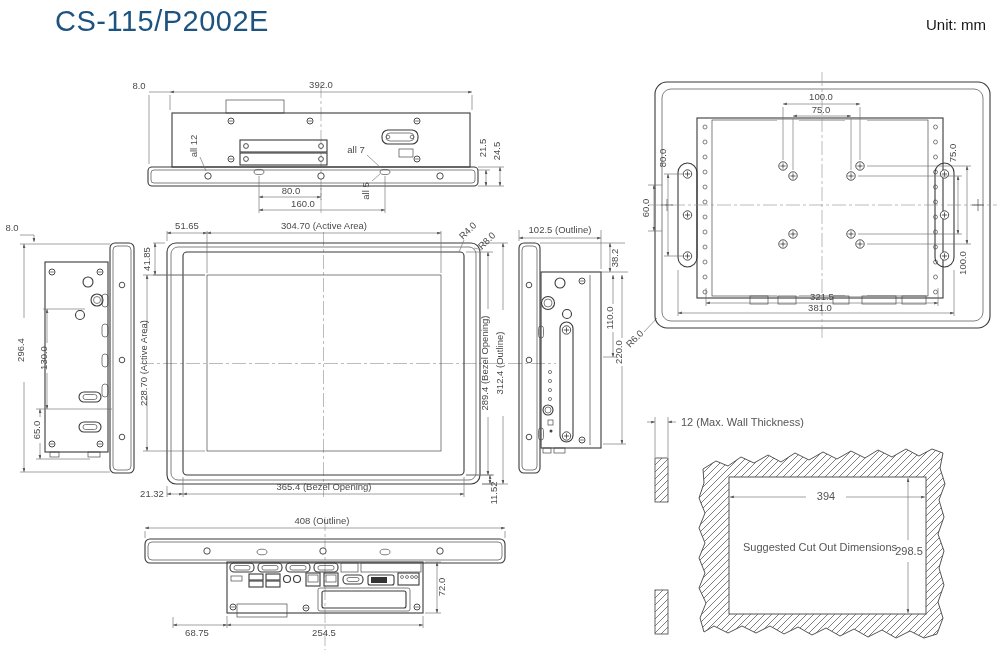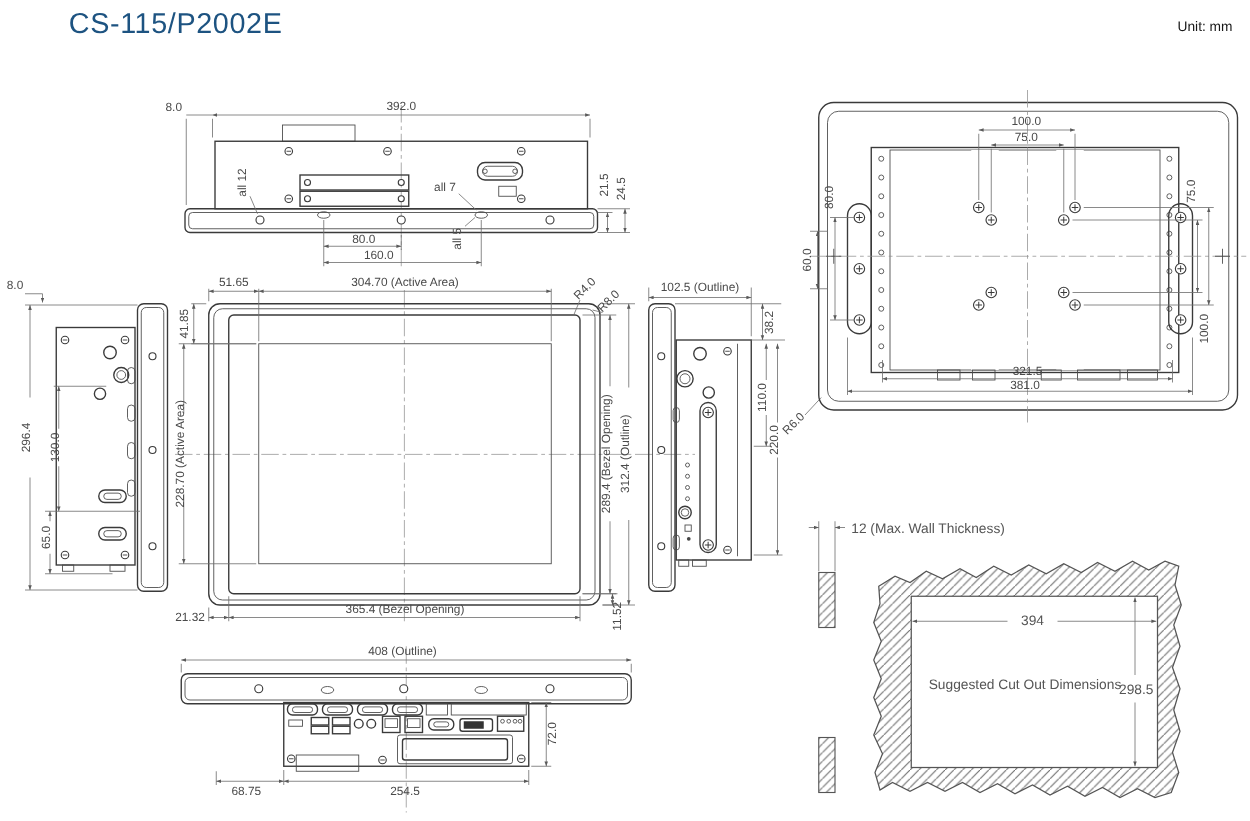--- a/index.html
+++ b/index.html
@@ -1,19 +1,19 @@
 <!DOCTYPE html>
 <html><head>
 <meta charset="utf-8">
 <style>
   html,body{margin:0;padding:0;background:#fff;}
   .page{position:relative;width:1000px;height:657px;background:#fff;overflow:hidden;
         font-family:"Liberation Sans",sans-serif;}
-  .title{position:absolute;left:55px;top:5px;font-size:23px;letter-spacing:.5px;color:#1d5381;}
-  .unit{position:absolute;right:14px;top:16px;font-size:11px;color:#161616;text-align:center;}
+  .title{position:absolute;left:55px;top:5px;font-size:29px;letter-spacing:.5px;color:#1d5381;}
+  .unit{position:absolute;right:14px;top:16px;font-size:15px;color:#161616;text-align:center;}
   svg{position:absolute;left:0;top:0;display:block;}
   svg text{font-family:"Liberation Sans",sans-serif;font-size:9.5px;fill:#4a4a4a;}
   svg text.big{font-size:11px;fill:#555;}
   .o{fill:none;stroke:#3a3a3a;stroke-width:1.1;}
   .o2{fill:none;stroke:#4a4a4a;stroke-width:.7;}
   .d{fill:none;stroke:#6f6f6f;stroke-width:.65;}
   .cl{fill:none;stroke:#8f8f8f;stroke-width:.6;stroke-dasharray:14 3 3 3;}
   .scr{fill:#fff;stroke:#3a3a3a;stroke-width:.9;}
   .hatchline{stroke:#707070;stroke-width:.9;}
 </style>

